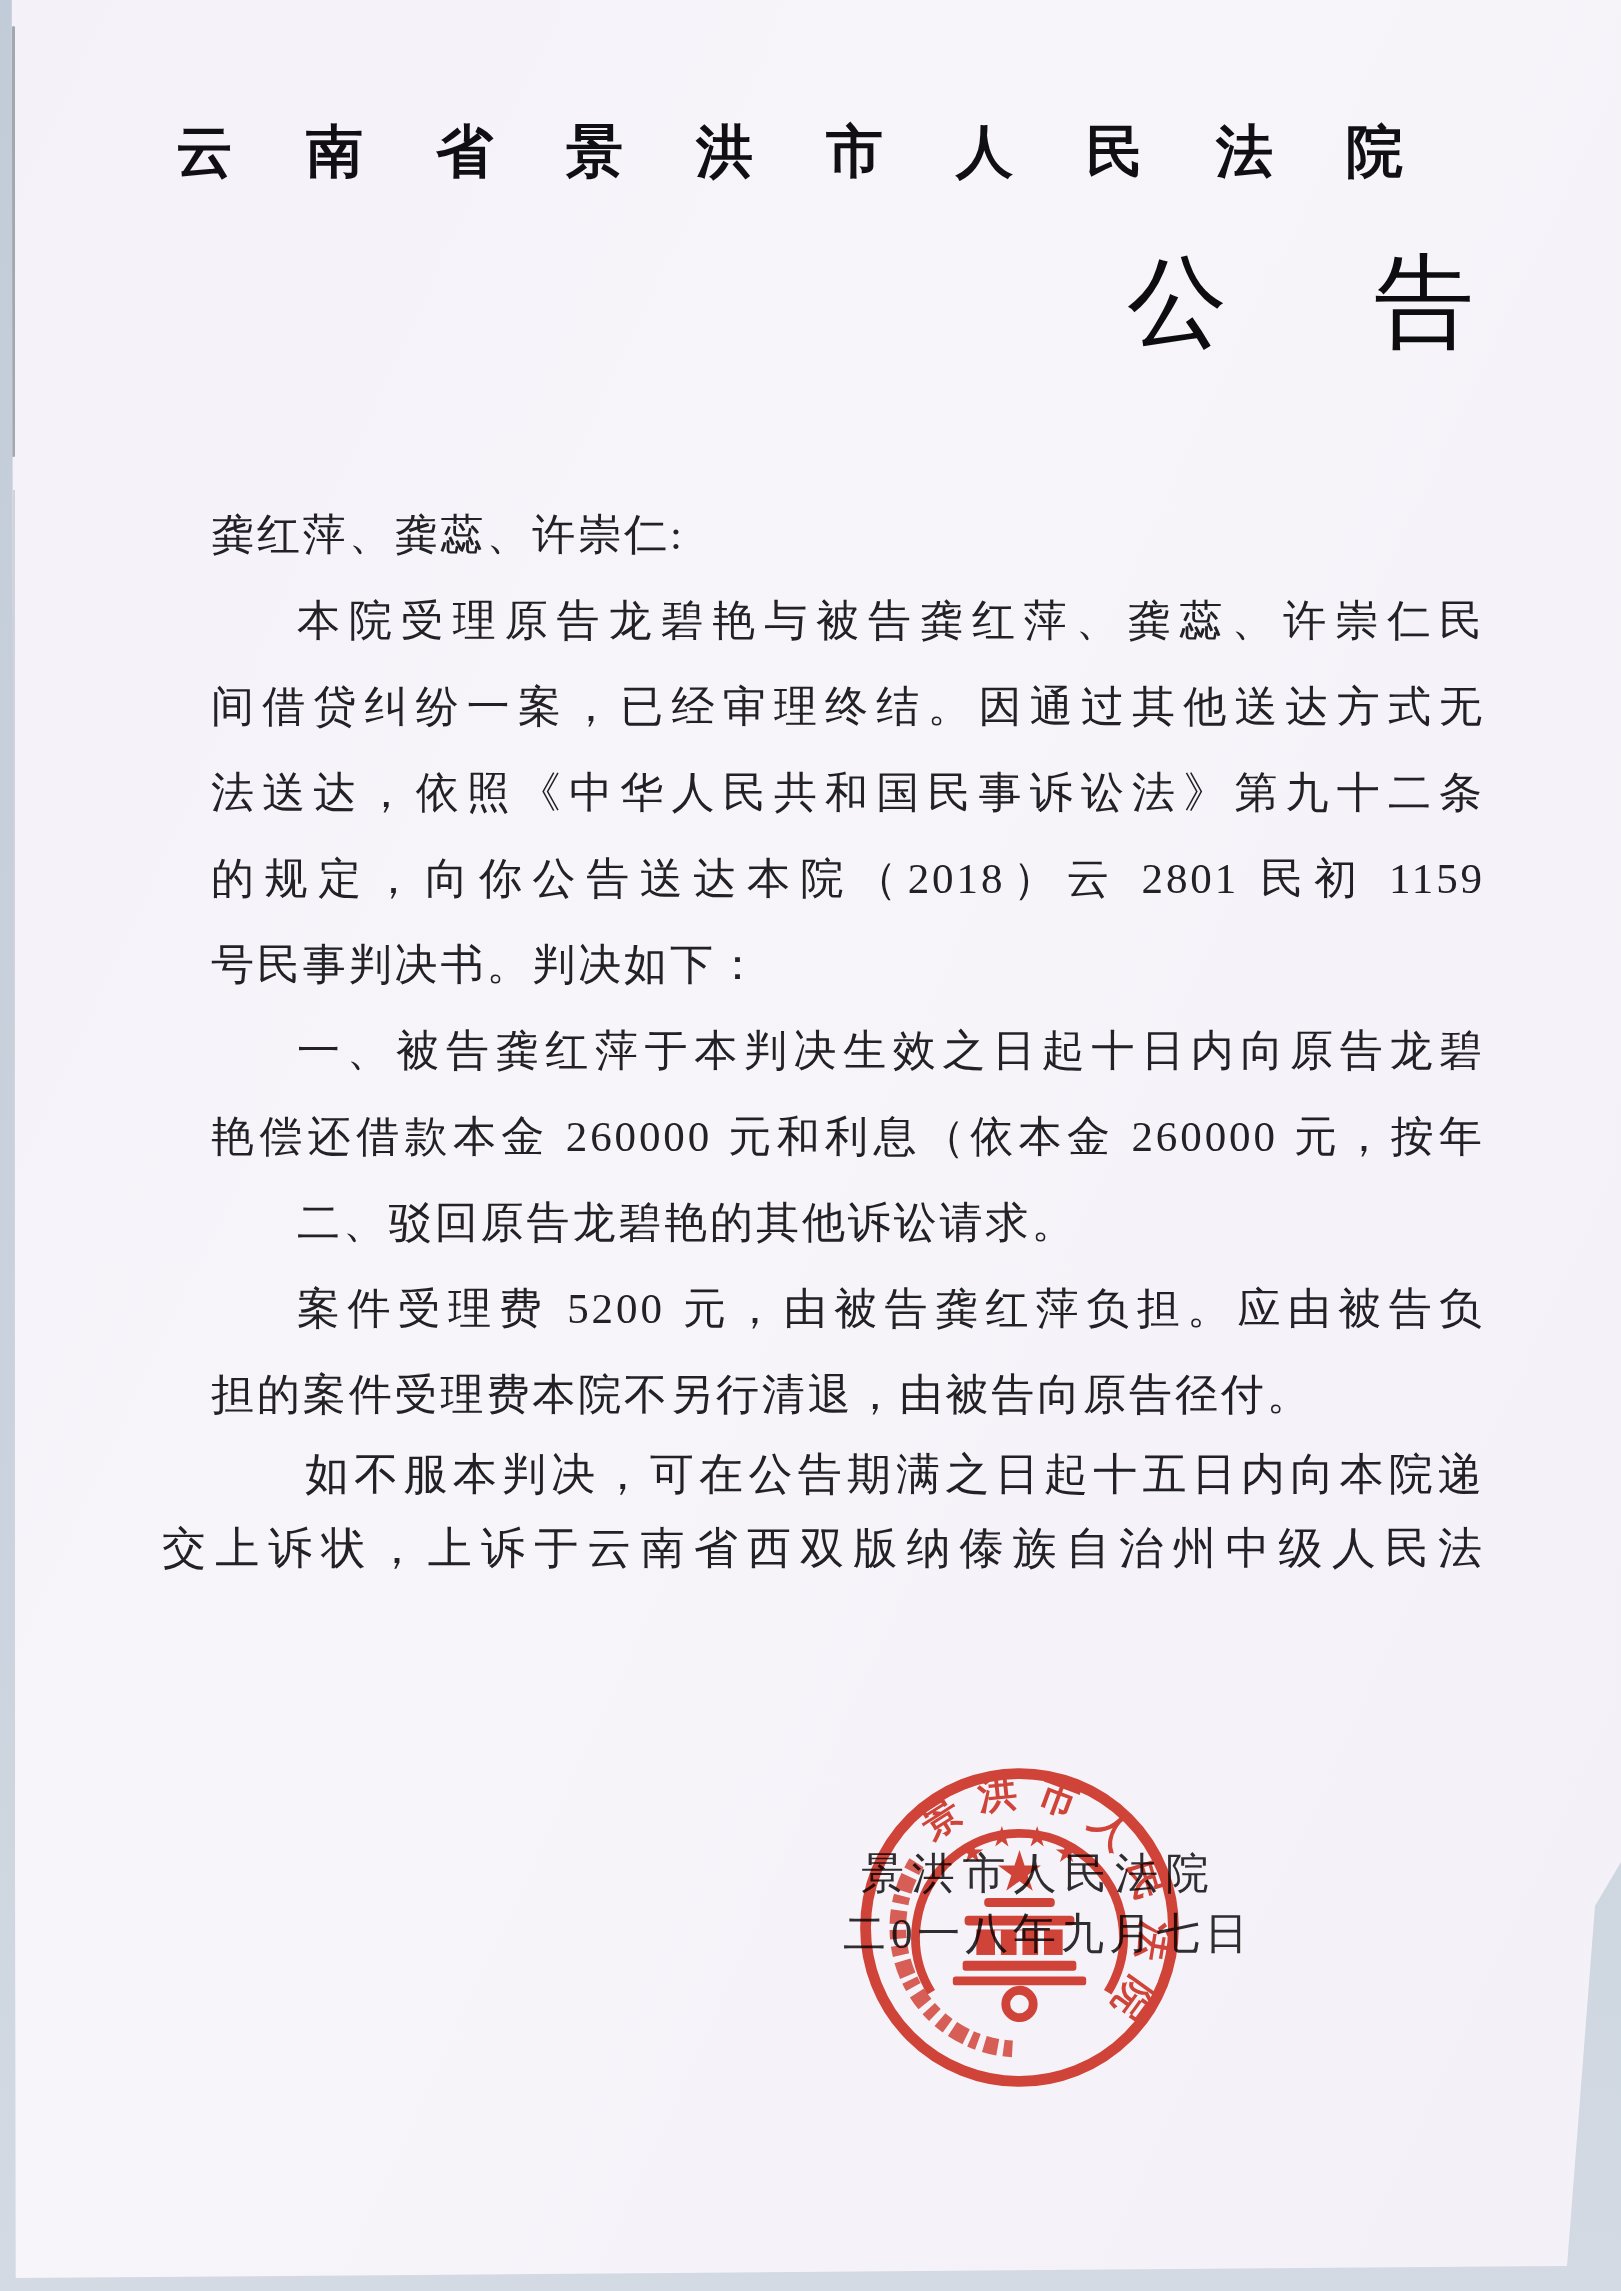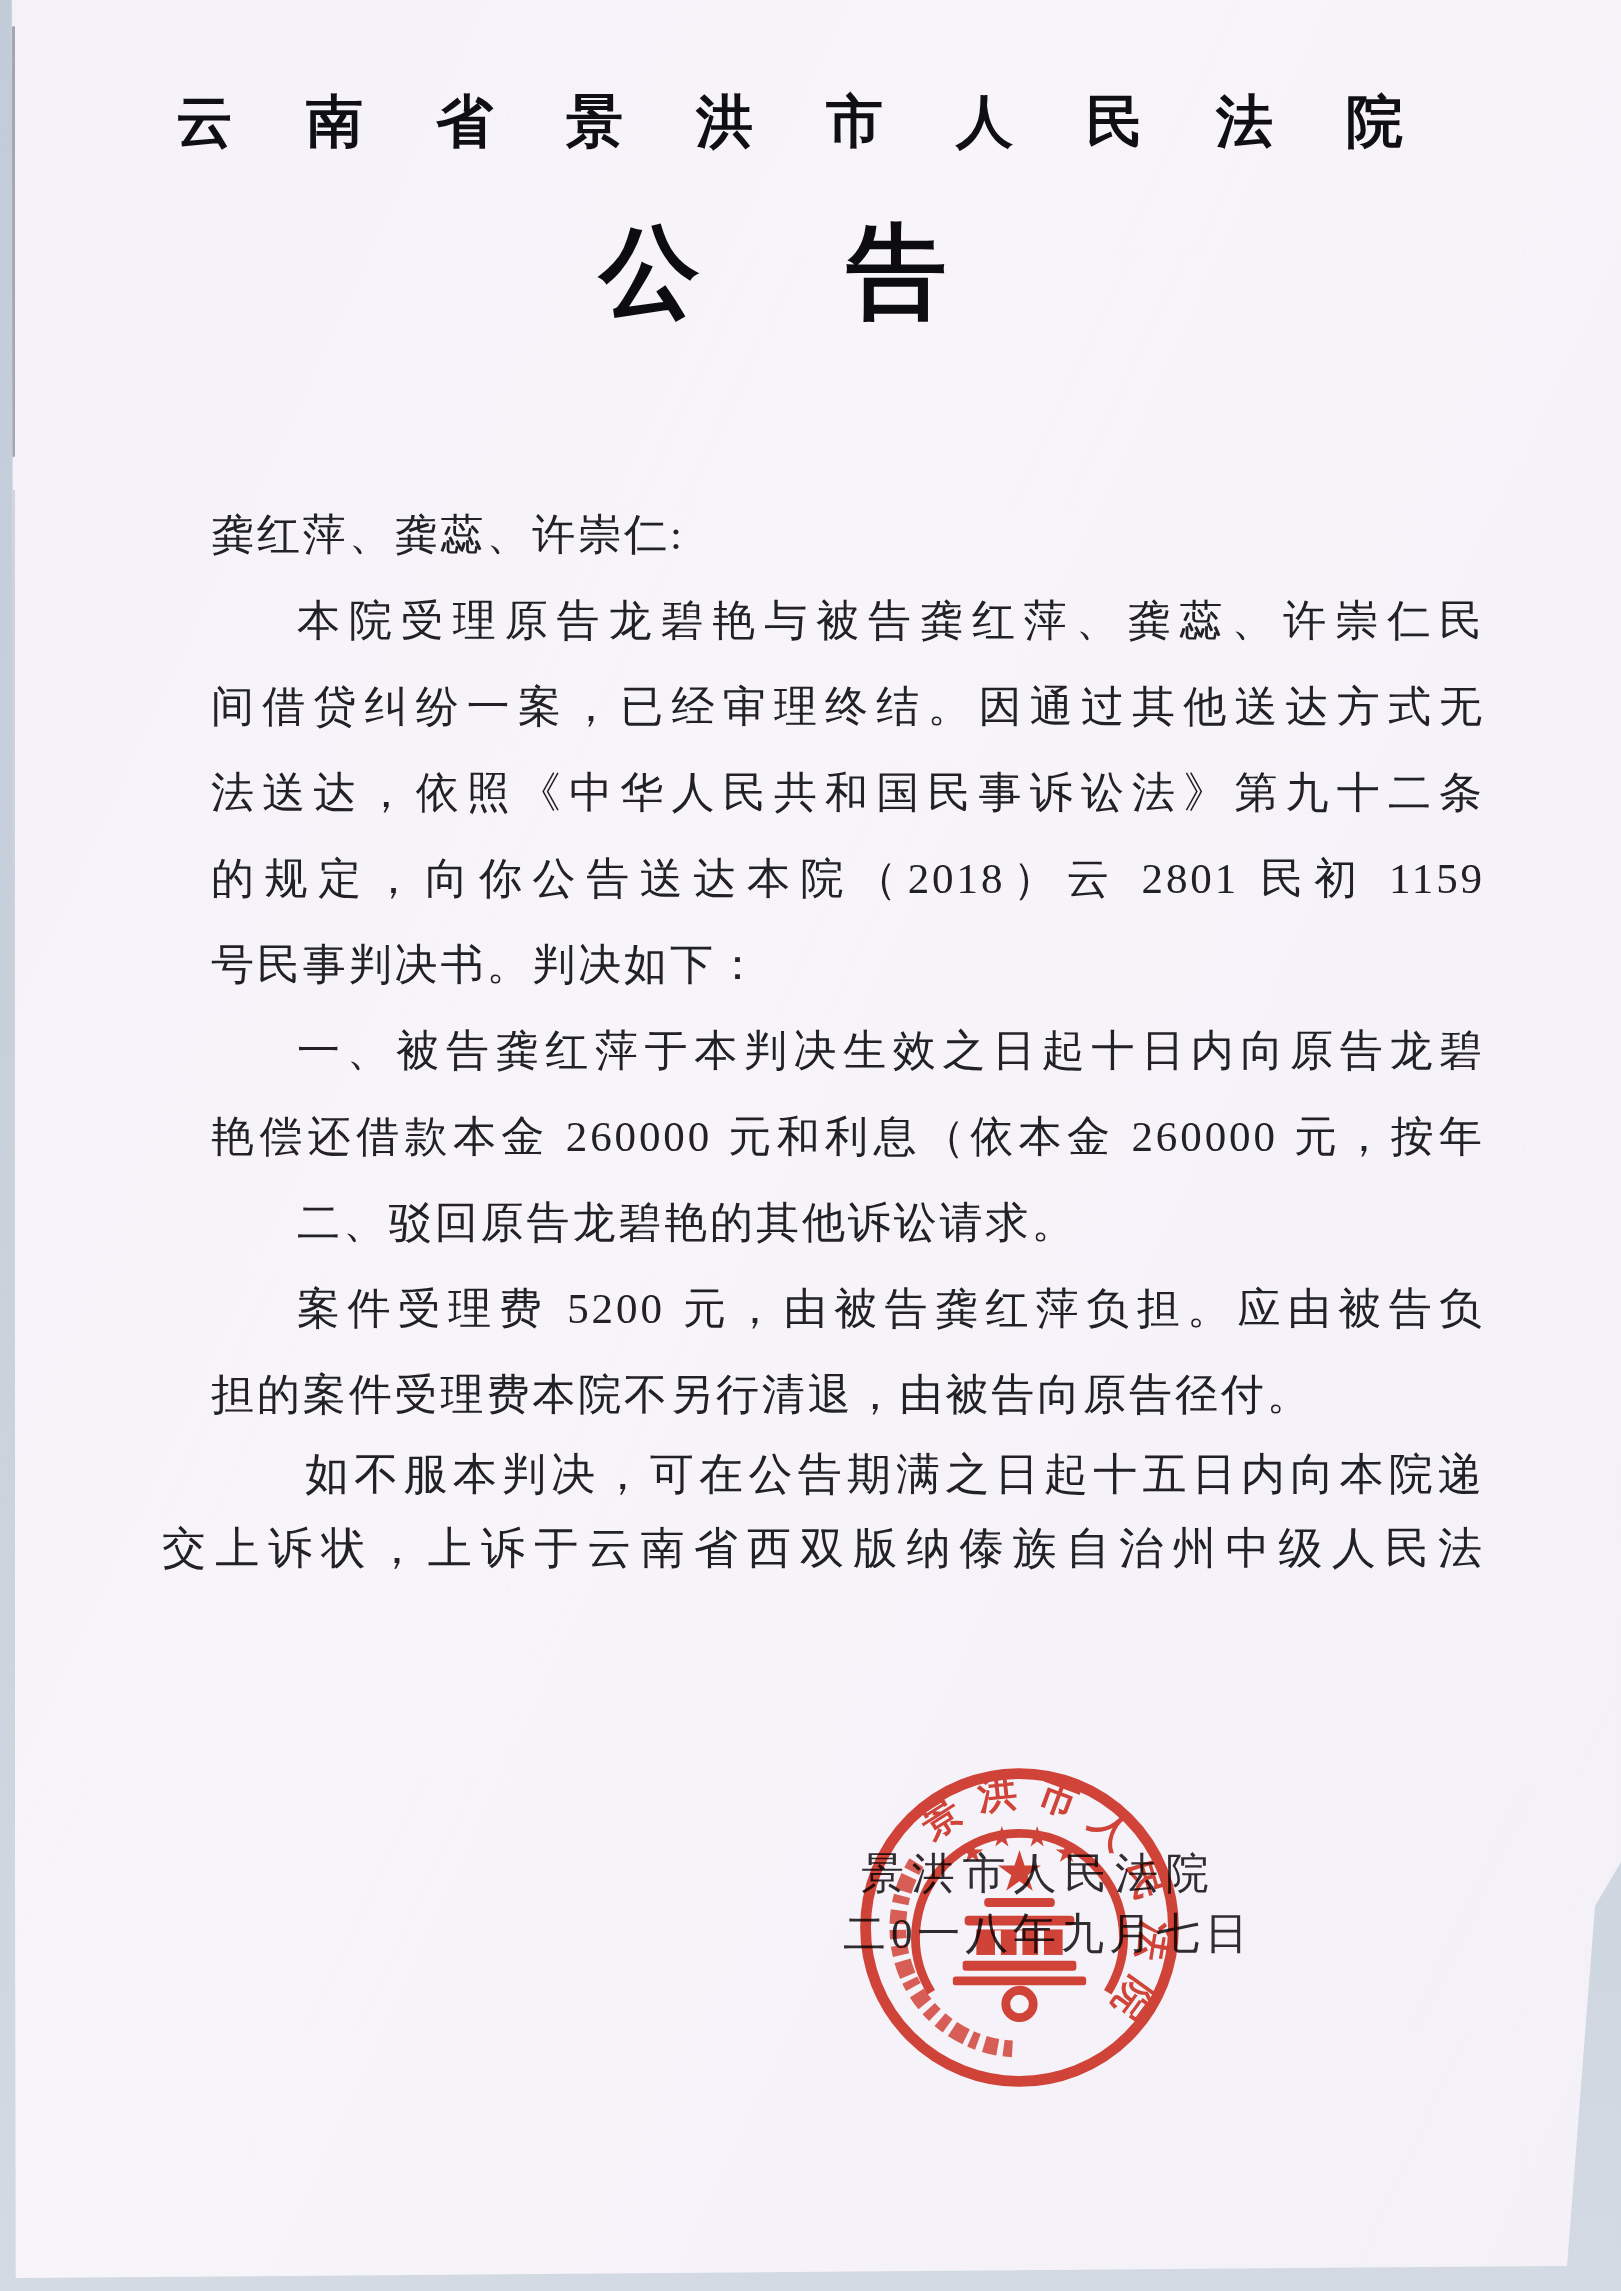--- a/index.html
+++ b/index.html
@@ -10,29 +10,29 @@
   }
   .backing{position:absolute;inset:0;background:linear-gradient(180deg,#c2ccd8 0%,#c9d2dd 60%,#d3dae3 100%);}
   .paper{
     position:absolute;inset:0;
     background:linear-gradient(115deg,#f4f2f8 0%,#f7f5fa 40%,#f3f1f7 100%);
     clip-path:polygon(11.8px 0px,1621px 0px,1621px 1862px,1595px 1906px,1567px 2266px,15.7px 2278px);
   }
   .edge-line{position:absolute;left:11.8px;top:25.5px;width:2.9px;height:431px;background:#5f6a75;opacity:.55;border-radius:2px;}
   .edge-line2{position:absolute;left:12.7px;top:490px;width:2px;height:1666px;background:#8b97a4;opacity:.35;}
   .court-name{
-    margin:84px 0 0 0;text-align:center;
+    margin:114px 0 0 0;text-align:center;
     font-family:"Liberation Sans","DejaVu Sans",sans-serif;
     font-size:57px;font-weight:bold;color:#101014;
     letter-spacing:73px;padding-left:31px;white-space:nowrap;
   }
   .doc-title{
-    margin-top:45px;text-align:center;
+    margin-top:45px;text-align:right;
     font-family:"Liberation Sans","DejaVu Sans",sans-serif;
-    font-size:100px;font-weight:bold;color:#0d0d10;
+    font-size:100px;font-weight:normal;color:#0d0d10;
     letter-spacing:147px;padding-left:72px;white-space:nowrap;
   }
   .content{
     position:absolute;left:211px;top:492px;width:1274px;
     font-size:43px;line-height:86px;letter-spacing:2.9px;color:#222226;
   }
   .line{white-space:nowrap;}
   .fill{white-space:normal;text-align:justify;text-align-last:justify;}
   .indent{text-indent:86px;}
   .p5{margin-left:-49px;width:1323px;line-height:74px;font-size:44px;}

